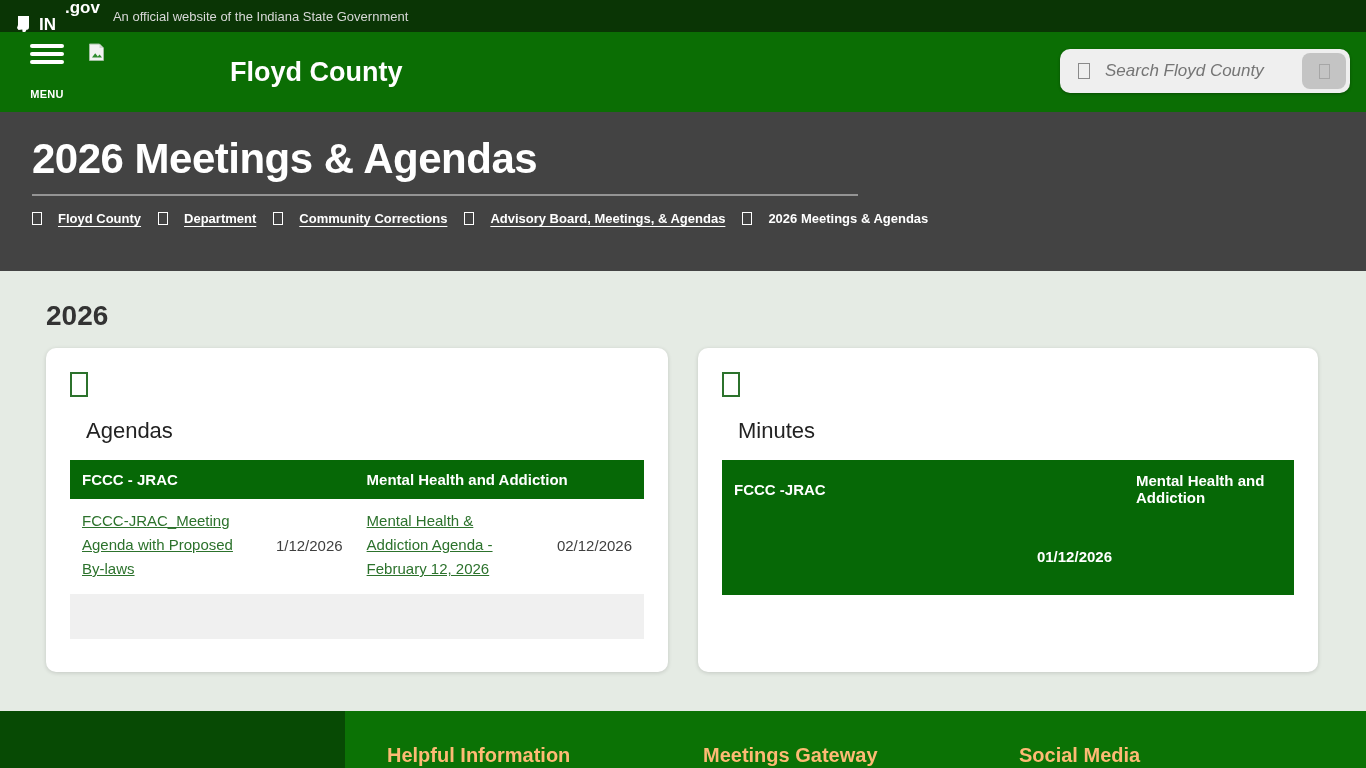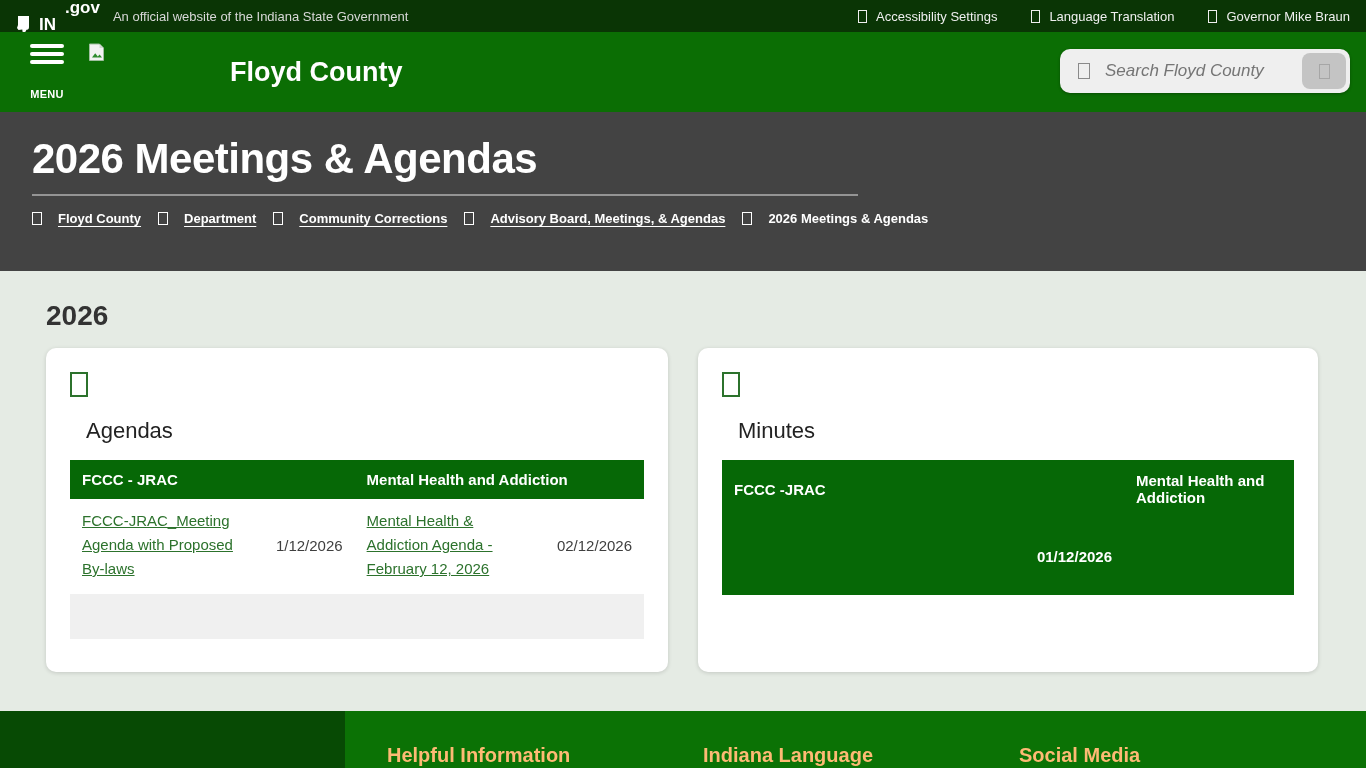--- a/index.html
+++ b/index.html
@@ -94,34 +94,20 @@
 <div class="topbar">
   <div class="topbar-left">
     <span class="ingov-logo">
       <svg width="14" height="19" viewBox="0 0 14 19">
         <path d="M2 0 h11 v11 c0 2-1 3-2.5 2.7 L9 16.5 6.5 15.8 6.3 13.5 2.5 14 1 12 2 9 Z" fill="#ffffff"></path>
       </svg>
       <span>IN</span>
         <span class="gov">.gov</span>
     </span>
     <span class="official">An official website of the Indiana State Government</span>
-  </div>
-  <div class="topbar-right">
-    <span class="topbar-item">
-      <span class="tofu tofu-sm"></span>
-      <span>Accessibility Settings</span>
-    </span>
-    <span class="topbar-item">
-      <span class="tofu tofu-sm"></span>
-      <span>Language Translation</span>
-    </span>
-    <span class="topbar-item">
-      <span class="tofu tofu-sm"></span>
-      <span>Governor Mike Braun</span>
-    </span>
   </div>
 </div>
 
 <div class="header">
   <div class="menu-btn">
     <span>
       <span class="menu-bar"></span>
       <span class="menu-bar"></span>
       <span class="menu-bar"></span>
     </span>
@@ -236,19 +222,19 @@
   </div>
 </div>
 
 <div class="footer">
   <div class="footer-left"></div>
   <div class="footer-right">
     <div class="footer-col">
       <h4>Helpful Information</h4>
     </div>
     <div class="footer-col">
-      <h4>Indiana Language</h4>
+      <h4>Meetings Gateway</h4>
     </div>
     <div class="footer-col">
       <h4>Social Media</h4>
     </div>
   </div>
 </div>
 
 </body></html>

